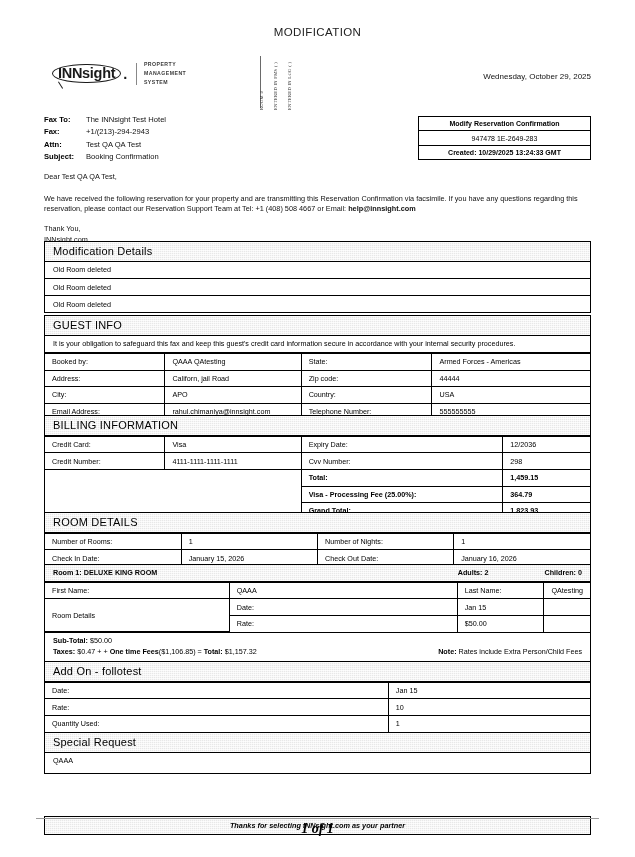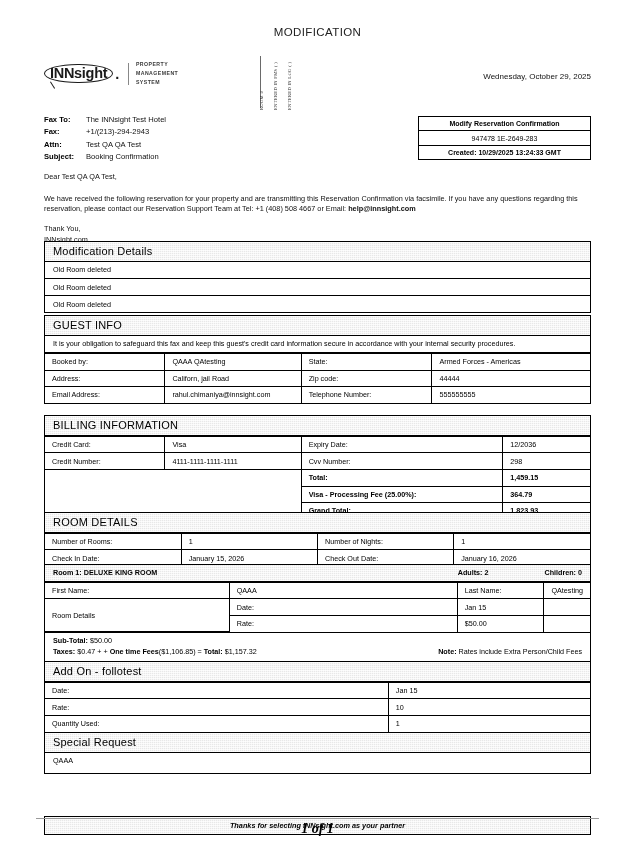--- a/index.html
+++ b/index.html
@@ -39,20 +39,21 @@
     font-size: 14.5px; font-weight: bold;
     letter-spacing: -0.3px;
     color: #1a1a1a;
   }
   .logo-oval {
     position: relative;
     border: 1.4px solid #1a1a1a;
     border-radius: 50%;
     padding: 1px 5px 2px 5px;
     line-height: 1;
+    margin-left: 8px;
   }
   .logo-oval::after {
     content: "";
     position: absolute;
     left: 7px; bottom: -7px;
     width: 1.4px; height: 8px;
     background: #1a1a1a;
     transform: rotate(-32deg);
   }
   .logo-dot {
@@ -337,20 +338,26 @@
         <td style="width:24%;">State:</td>
         <td class="noright">Armed Forces - Americas</td>
       </tr>
       <tr>
         <td class="noleft">Address:</td>
         <td>Californ, jail Road</td>
         <td>Zip code:</td>
         <td class="noright">44444</td>
       </tr>
       <tr>
+        <td class="noleft">City:</td>
+        <td>APO</td>
+        <td>Country:</td>
+        <td class="noright">USA</td>
+      </tr>
+      <tr>
         <td class="noleft">Email Address:</td>
         <td>rahul.chimaniya@innsight.com</td>
         <td>Telephone Number:</td>
         <td class="noright">555555555</td>
       </tr>
     </tbody>
       </table>
   </div>
 
   <div class="section" style="top:415px;">

